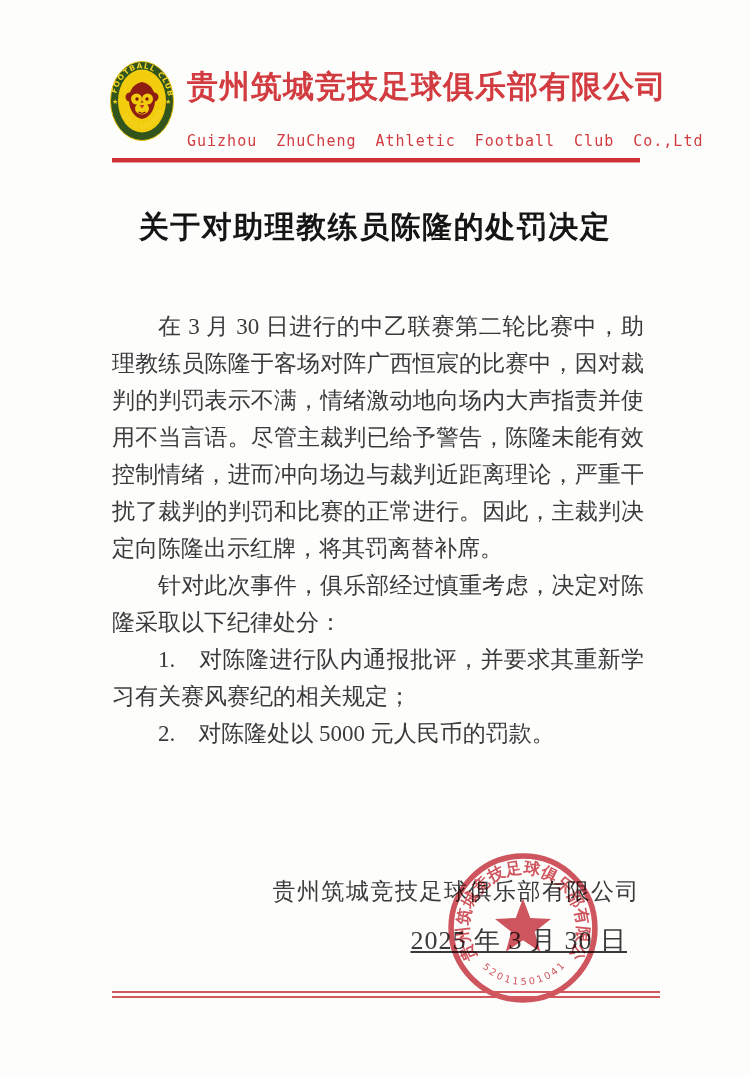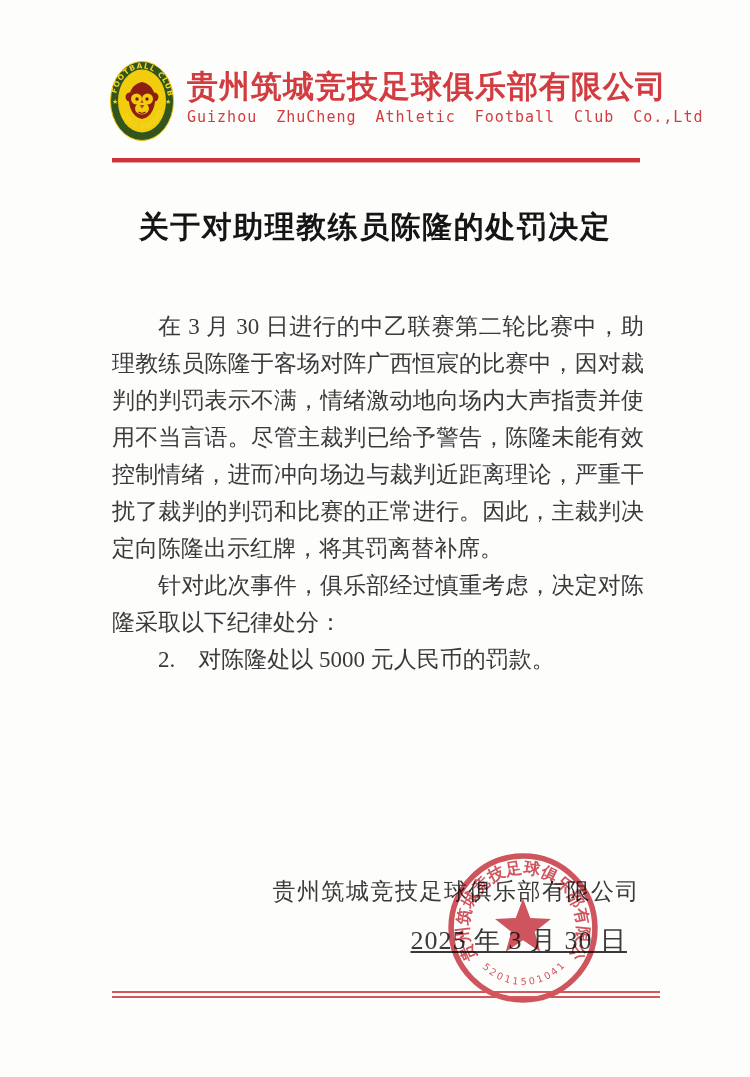--- a/index.html
+++ b/index.html
@@ -20,21 +20,21 @@
   
   .header{position:absolute;left:110px;top:60px;width:535px;display:flex;align-items:flex-start;gap:13px;}
   .logo{width:64px;height:82px;flex:none;}
   .header-text{flex:1;padding-top:6px;}
   .company-cn{
     font-size:31px;font-weight:bold;color:var(--red);
     letter-spacing:1px;white-space:nowrap;
     font-family:"Liberation Serif", serif;
   }
   .company-en{
-    margin-top:0;
+    margin-top:24px;
     font-family:"DejaVu Sans Mono", monospace;
     font-size:15px;color:var(--red);
     letter-spacing:1px;word-spacing:9px;white-space:nowrap;
   }
   .header-rule{
     position:absolute;left:112px;top:158px;width:528px;height:4px;
     background:var(--rule-red);
     box-shadow:0 1px 0 rgba(207,51,56,.45);
   }
   
@@ -109,20 +109,21 @@
       <div class="company-en">Guizhou ZhuCheng Athletic Football Club Co.,Ltd</div>
     </div>
   </div>
   <div class="header-rule"></div>
 
   <div class="doc-title">关于对助理教练员陈隆的处罚决定</div>
 
   <div class="doc-body">
     <p>在 3 月 30 日进行的中乙联赛第二轮比赛中，助理教练员陈隆于客场对阵广西恒宸的比赛中，因对裁判的判罚表示不满，情绪激动地向场内大声指责并使用不当言语。尽管主裁判已给予警告，陈隆未能有效控制情绪，进而冲向场边与裁判近距离理论，严重干扰了裁判的判罚和比赛的正常进行。因此，主裁判决定向陈隆出示红牌，将其罚离替补席。</p>
     <p>针对此次事件，俱乐部经过慎重考虑，决定对陈隆采取以下纪律处分：</p>
+    <p>1.　对陈隆进行队内通报批评，并要求其重新学习有关赛风赛纪的相关规定；</p>
     <p>2.　对陈隆处以 5000 元人民币的罚款。</p>
   </div>
 
   <div class="sig">
     <div class="sig-company">贵州筑城竞技足球俱乐部有限公司</div>
     <div class="sig-date">2025 年 3 月 30 日</div>
   </div>
 
   <svg class="seal" viewBox="0 0 154 154" aria-hidden="true">
     <defs>

